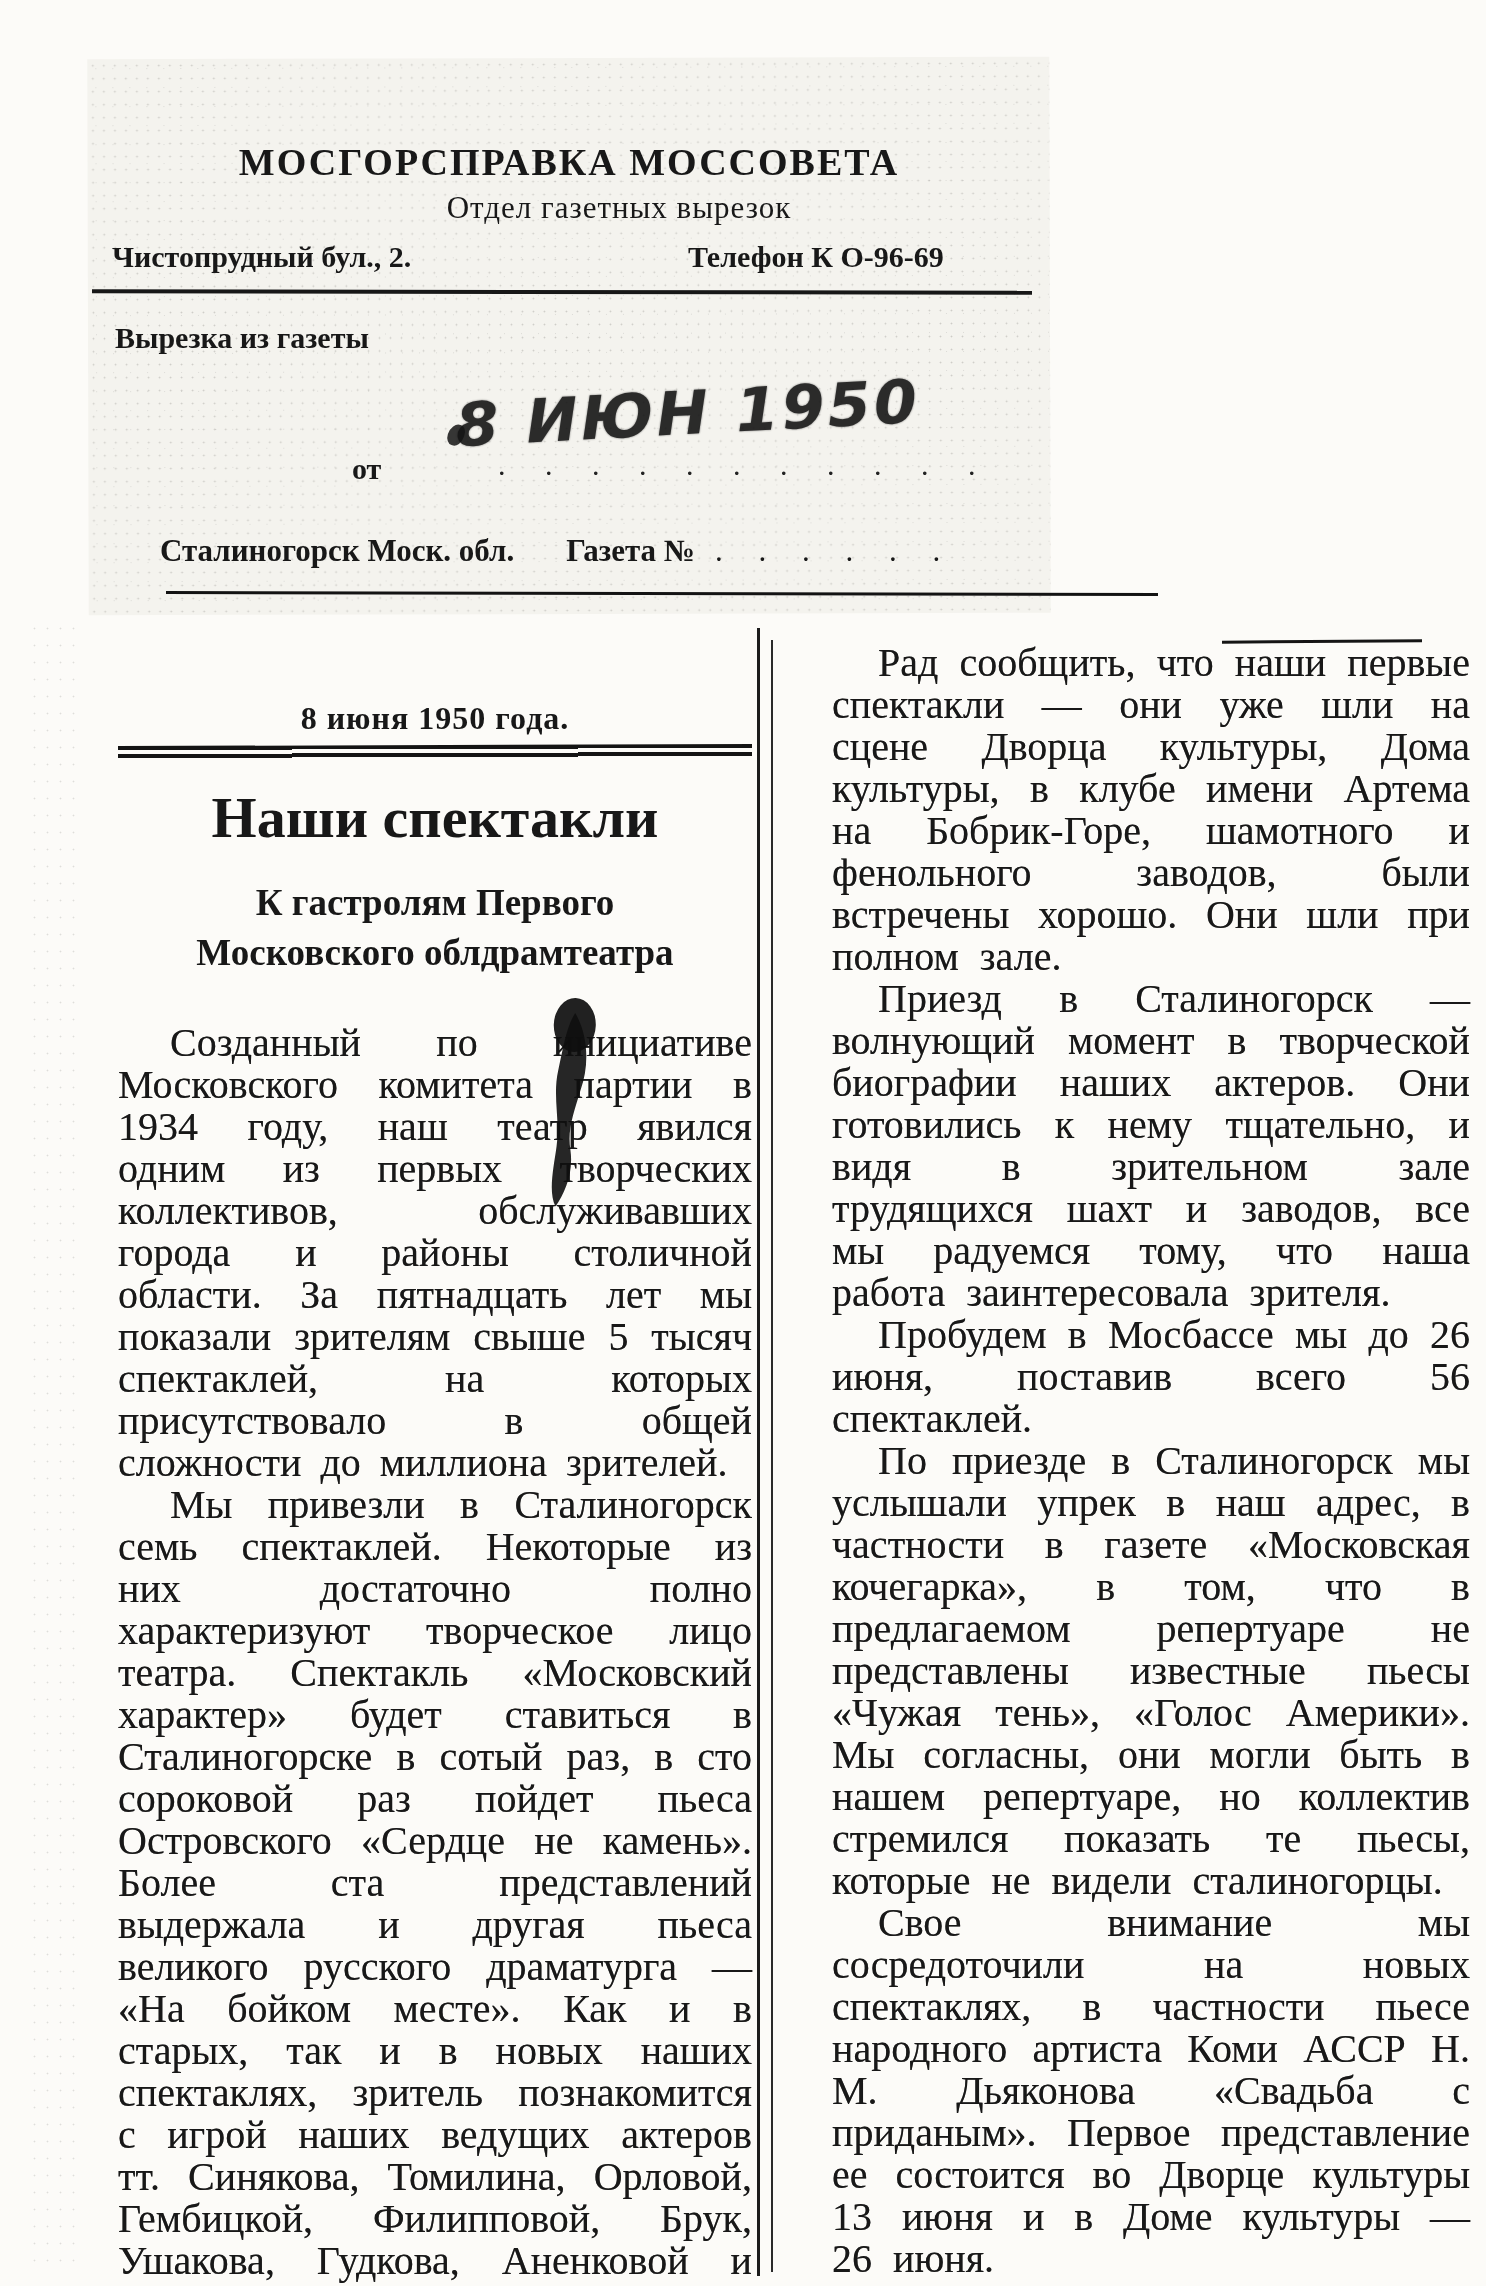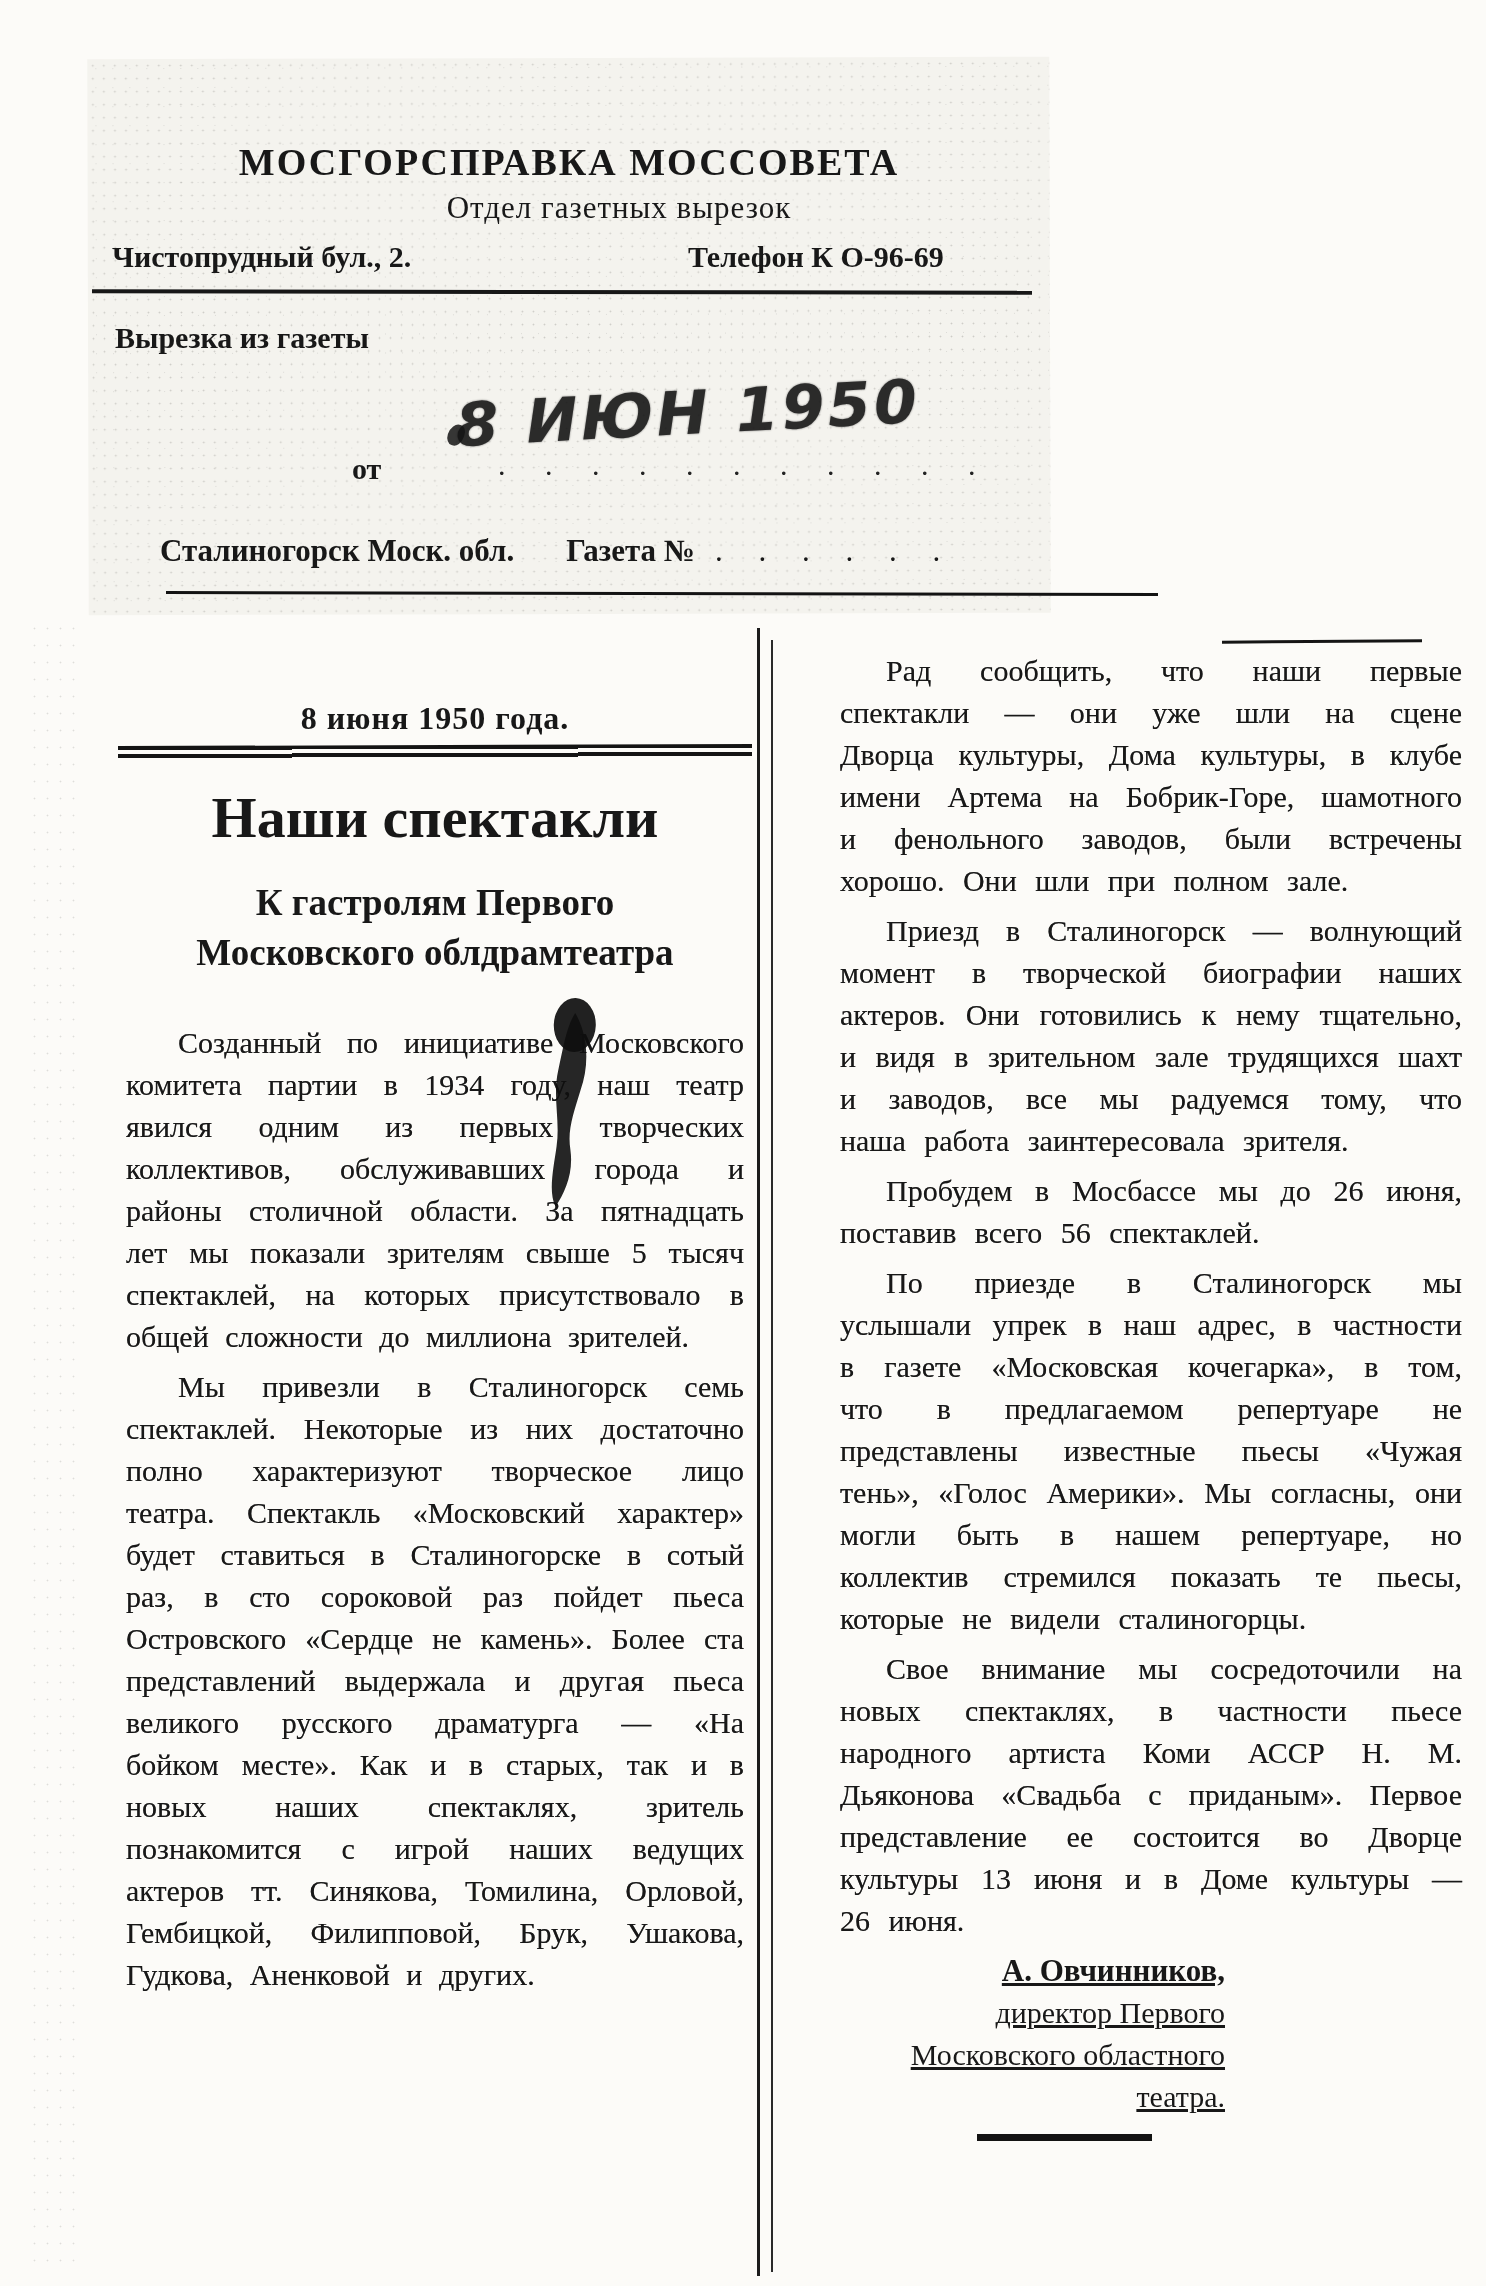--- a/index.html
+++ b/index.html
@@ -62,21 +62,21 @@
   .col-left{left:118px;top:700px;width:634px;}
   .col-right{left:832px;top:642px;width:638px;}
   .date-line{text-align:center;font-size:32px;font-weight:bold;letter-spacing:1px;}
   .double-rule{margin-top:8px;height:13px;width:100%;
     background:linear-gradient(#141414 0 4px, transparent 4px 8px, #141414 8px 12px, transparent 12px);
     transform:rotate(-0.2deg);}
   .headline{margin-top:26px;text-align:center;font-size:58px;line-height:68px;font-weight:bold;}
   .subhead{margin-top:26px;text-align:center;font-size:37px;line-height:50px;font-weight:bold;}
   .body-copy{margin-top:44px;}
   .body-copy p, .col-right p{
-    margin:8px;font-size:30px;line-height:42px;
+    margin:0;font-size:40px;line-height:42px;
     text-align:justify;text-indent:52px;word-spacing:9px;
     text-shadow:0 0 .4px rgba(0,0,0,.55);
   }
   .col-right p{word-spacing:11px;text-indent:46px;}
   .signature{margin-top:4px;text-align:right;padding-right:245px;line-height:42px;text-decoration:underline;}
   .signature .sig-name{font-size:31px;font-weight:bold;display:block;}
   .signature .sig-role{font-size:30px;display:block;}
   .end-rule{width:175px;height:7px;background:#131313;margin:16px 0 0 145px;}
   .ink-blot{left:538px;top:995px;width:72px;height:220px;transform:rotate(2deg);}
 </style>

